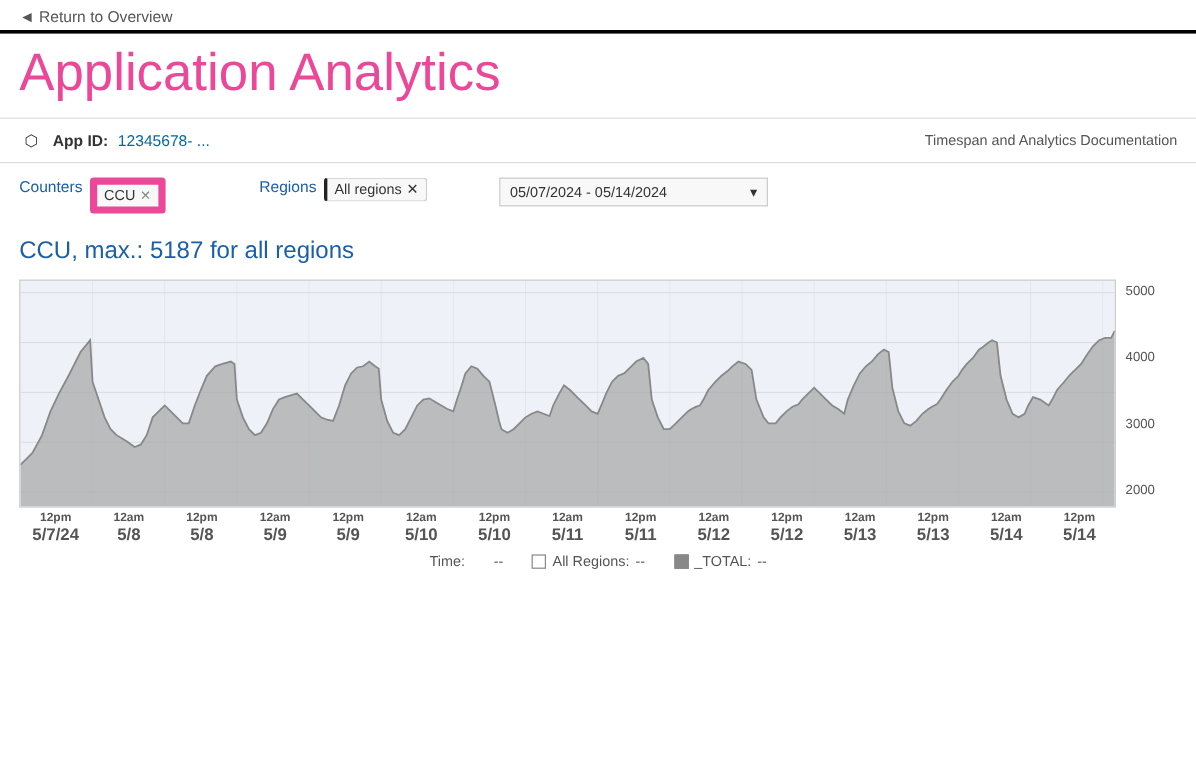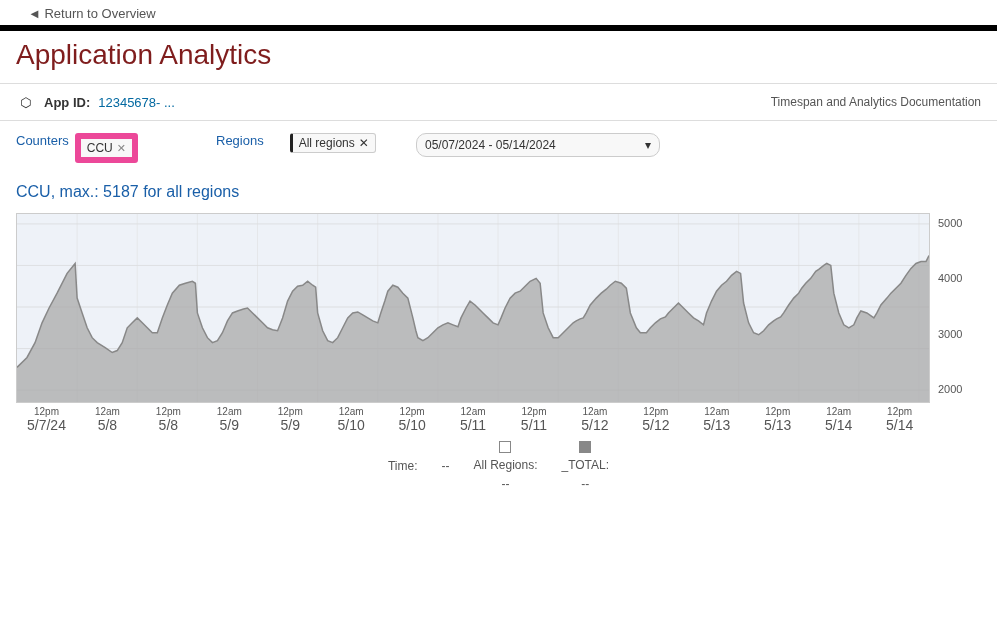--- a/index.html
+++ b/index.html
@@ -5,41 +5,41 @@
     * { box-sizing: border-box; margin: 0; padding: 0; }
     body {
       font-family: Arial, Helvetica, sans-serif;
       background: #fff;
       color: #333;
       font-size: 13px;
       width: 997px;
       min-height: 636px;
     }
     .top-nav {
-      padding: 6px 28px 4px;
-      border-bottom: 6px solid #000000;
+      padding: 6px 16px 4px;
+      border-bottom: 3px solid #000000;
       display: flex;
       align-items: center;
     }
     .return-link {
       color: #555;
       font-size: 13px;
       cursor: pointer;
       display: flex;
       align-items: center;
       gap: 4px;
       text-decoration: none;
     }
     .page-header {
       padding: 8px 16px 12px;
     }
     .page-title {
-      font-size: 28px;
+      font-size: 44px;
       font-weight: 300;
-      color: #7f1d1d;
+      color: #ec4899;
     }
     .app-id-bar {
       display: flex;
       align-items: center;
       justify-content: space-between;
       padding: 8px 16px;
       border-top: 1px solid #ddd;
       border-bottom: 1px solid #ddd;
       background: #fff;
     }
@@ -103,44 +103,43 @@
       display: inline-flex;
       align-items: flex-start;
       gap: 4px;
       border: 1px solid #ccc;
       border-radius: 3px;
       padding: 2px 6px;
       font-size: 12px;
       background: #f8f8f8;
       color: #333;
       border-left: 3px solid #222;
-      margin-left: 20px;
     }
     .timespan-group {
       flex: 1;
       max-width: 320px;
     }
     .timespan-select {
       display: flex;
       align-items: center;
       justify-content: space-between;
       border: 1px solid #ccc;
-      border-radius: 10px;
+      border-radius: 0;
       padding: 4px 8px;
       background: #f8f8f8;
       cursor: pointer;
       font-size: 12px;
       color: #333;
-      width: 244px;
+      width: 224px;
     }
     .chart-section {
       padding: 0 16px 16px;
     }
     .chart-title {
-      font-size: 16px;
+      font-size: 20px;
       color: #1a5fa8;
       font-weight: normal;
       margin-bottom: 12px;
       margin-top: 8px;
     }
     .y-label {
       font-size: 11px;
       color: #555;
       text-align: left;
       padding-left: 4px;
@@ -161,21 +160,20 @@
       justify-content: center;
       gap: 24px;
       padding: 8px 0;
       font-size: 12px;
       color: #555;
     }
     .legend-item {
       display: flex;
       align-items: center;
       gap: 5px;
-      flex-direction: column;
     }
     .legend-box {
       width: 12px;
       height: 12px;
       border: 1px solid #888;
       background: #fff;
     }
     .legend-box.filled {
       background: #888;
     }
@@ -352,21 +350,21 @@
 
     <div style="width:46px; height:190px; display:flex; flex-direction:column; justify-content:space-between; padding:4px 0 8px 4px;">
       <span class="y-label">5000</span>
       <span class="y-label">4000</span>
       <span class="y-label">3000</span>
       <span class="y-label">2000</span>
     </div>
   </div>
 
   <div style="width:960px; padding-right:46px;">
-    <div style="display:flex; justify-content:space-between; padding:3px 0 0 0;">
+    <div style="display:flex; justify-content:flex-end; padding:3px 0 0 0;font-weight:bold;">
       <div class="x-label">
         <span>12pm</span>
         <span class="date">5/7/24</span>
       </div>
       <div class="x-label">
         <span>12am</span>
         <span class="date">5/8</span>
       </div>
       <div class="x-label">
         <span>12pm</span>

